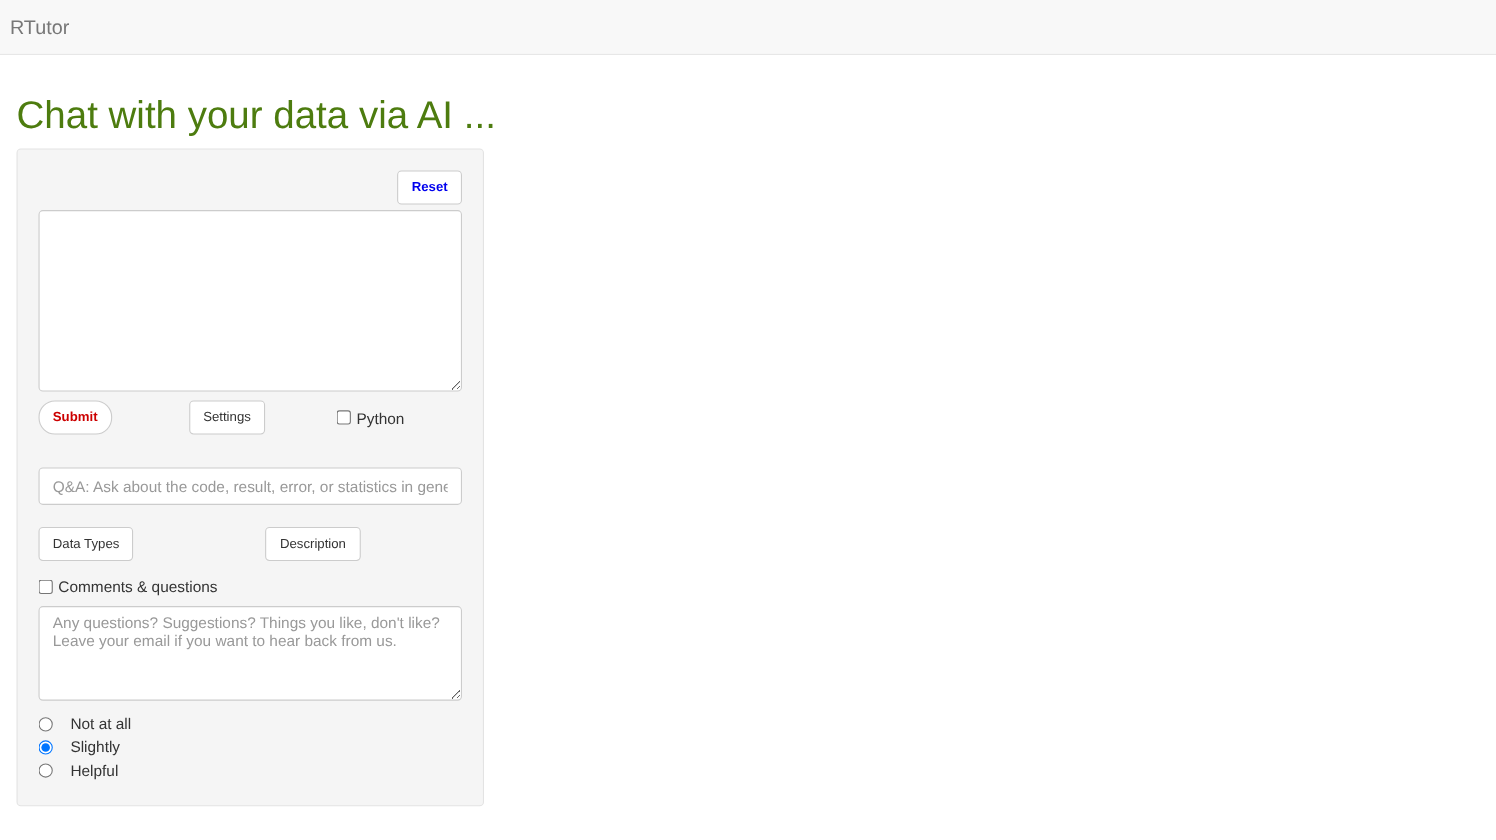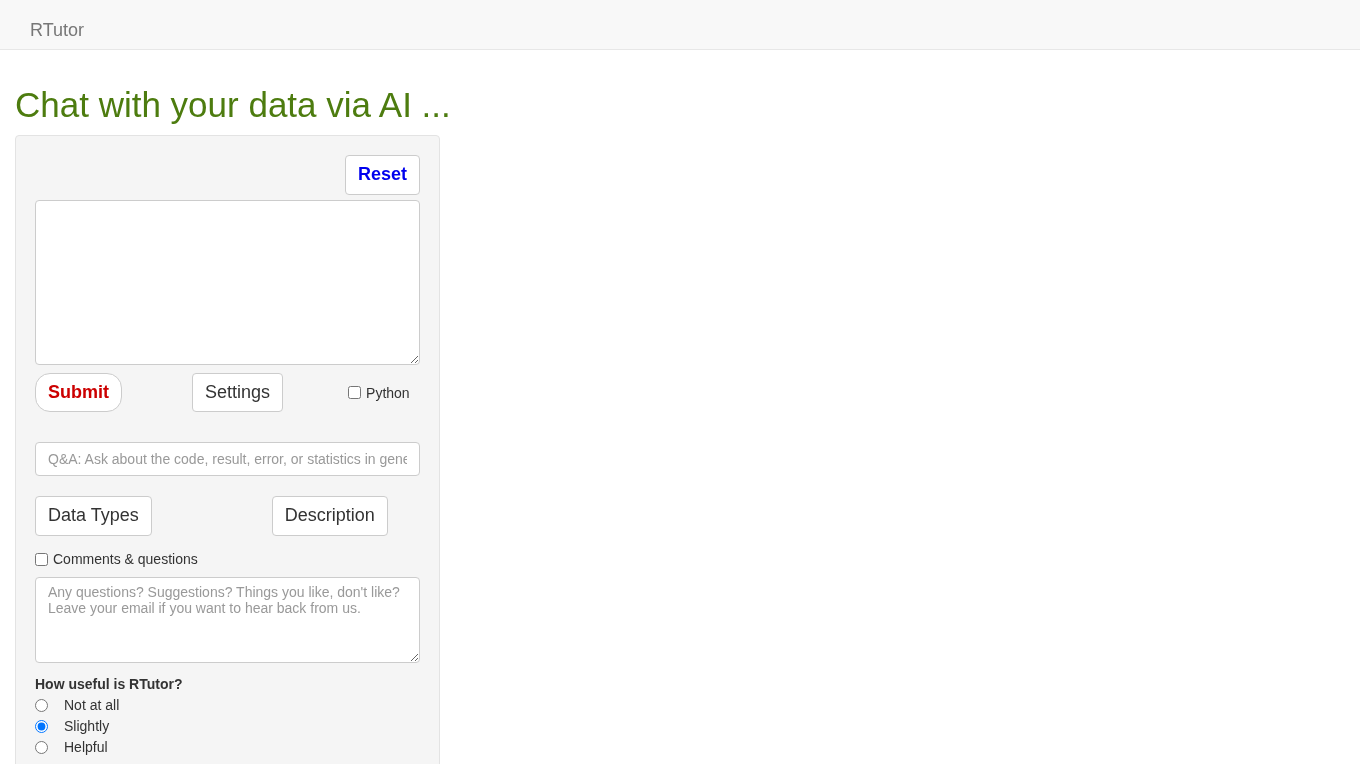--- a/index.html
+++ b/index.html
@@ -16,21 +16,21 @@
     .navbar {
       background: #f8f8f8;
       border-bottom: 1px solid #e7e7e7;
       height: 50px;
       display: flex;
       align-items: stretch;
     }
     .navbar-brand {
       font-size: 18px;
       color: #777;
-      padding: 30px;
+      padding: 9px;
       line-height: 20px;
       text-decoration: none;
       display: flex;
       align-items: center;
     }
     .nav-tabs {
       display: flex;
       list-style: none;
     }
     .nav-tab {
@@ -63,21 +63,21 @@
       margin-bottom: 20px;
     }
     .reset-row {
       display: flex;
       justify-content: flex-end;
       margin-bottom: 5px;
     }
     .btn {
       display: inline-block;
       padding: 6px 12px;
-      font-size: 18px;
+      font-size: 12px;
       font-weight: 400;
       line-height: 1.42857143;
       text-align: center;
       white-space: nowrap;
       vertical-align: middle;
       cursor: pointer;
       border: 1px solid #ccc;
       border-radius: 4px;
       background: #fff;
       color: #333;
@@ -217,21 +217,20 @@
 
     <div class="comments-row">
       <label class="checkbox-label">
         <input type="checkbox" style="">
         <span>Comments &amp; questions</span>
       </label>
     </div>
 
     <textarea class="feedback-textarea" placeholder="Any questions? Suggestions? Things you like, don't like? Leave your email if you want to hear back from us." style=""></textarea>
 
-    <label class="radio-group-label">How useful is RTutor?</label>
     <div>
       <label class="radio-option">
         <input type="radio" name="useful" style="">
         <span>Not at all</span>
       </label>
       <label class="radio-option">
         <input type="radio" name="useful" checked="" style="">
         <span>Slightly</span>
       </label>
       <label class="radio-option">

